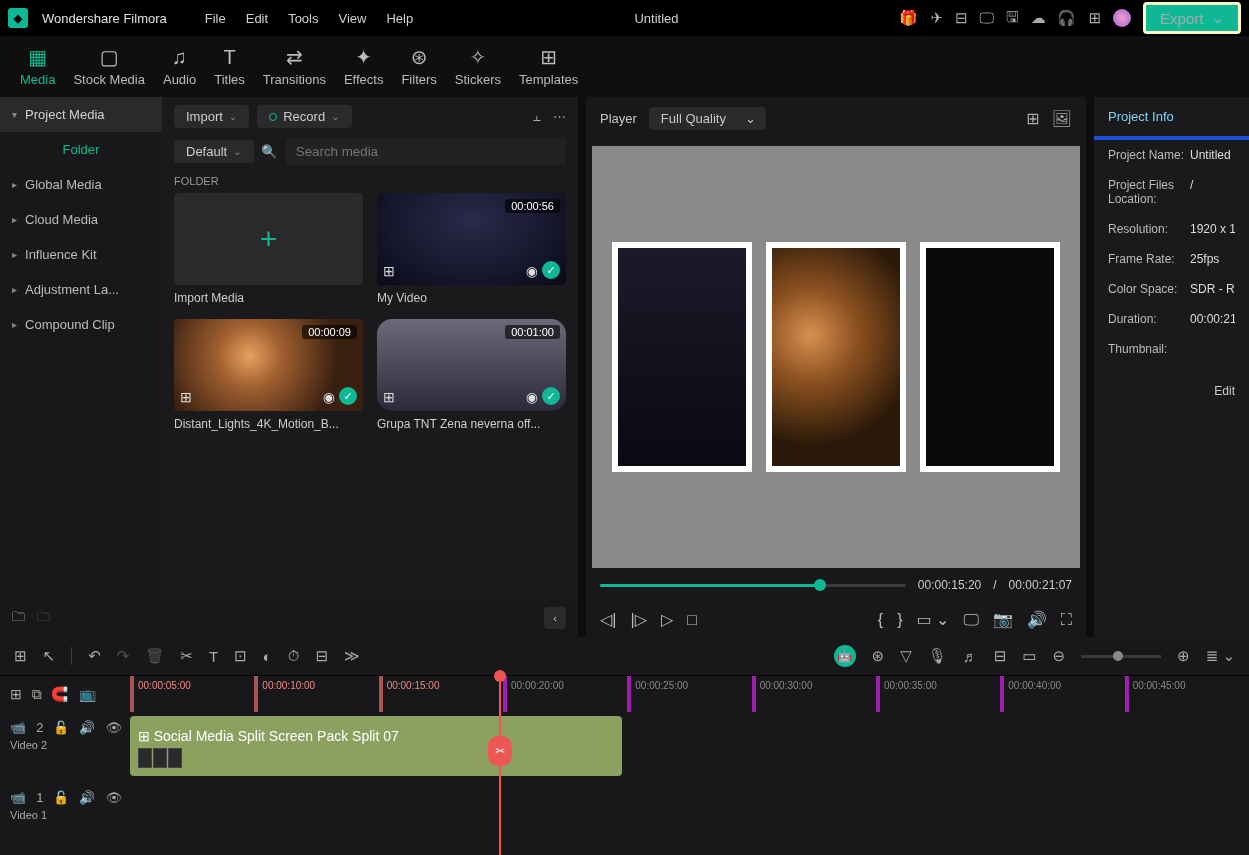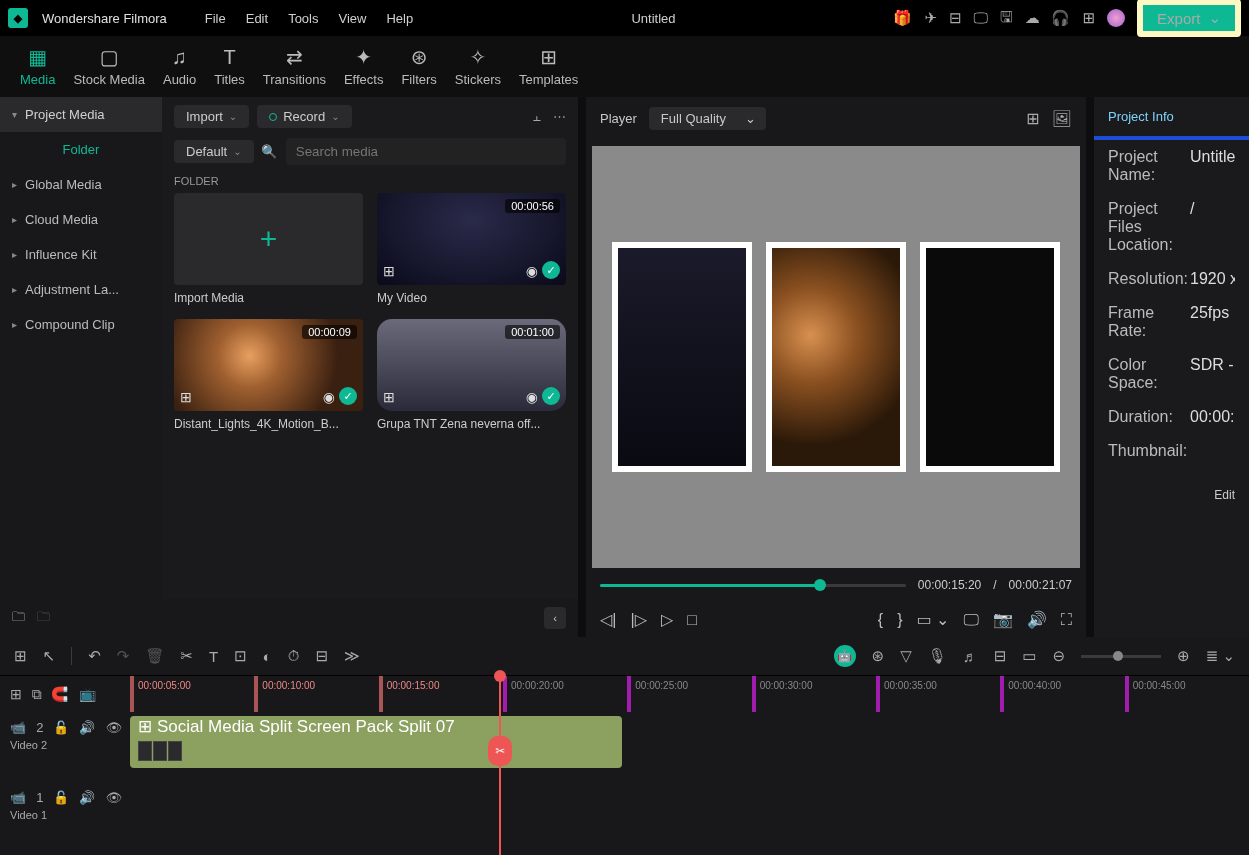--- a/index.html
+++ b/index.html
@@ -7,21 +7,21 @@
 
 
 .titlebar { height: 36px; background: #000; display: flex; align-items: center; padding: 0 8px; gap: 14px; }
 .logo { width: 20px; height: 20px; background: #0fb894; border-radius: 3px; display: flex; align-items: center; justify-content: center; color: #000; font-weight: bold; font-size: 11px; }
 .app-title { font-size: 13px; color: #e0e0e0; }
 .menu { display: flex; gap: 20px; margin-left: 24px; }
 .menu span { font-size: 13px; color: #d0d0d0; cursor: pointer; }
 .titlebar-center { flex: 1; text-align: center; color: #d0d0d0; }
 .titlebar-right { display: flex; gap: 12px; align-items: center; }
 .titlebar-right span { color: #aaa; font-size: 15px; }
-.export-btn { background: #0fb894; color: #111; padding: 4px 14px; border-radius: 4px; border: 6px solid #fef9c3; font-size: 13px; display: flex; align-items: center; gap: 8px; cursor: pointer; }
+.export-btn { background: #0fb894; color: #111; padding: 4px 14px; border-radius: 4px; border: 3px solid #fef9c3; font-size: 13px; display: flex; align-items: center; gap: 8px; cursor: pointer; }
 .avatar { width: 18px; height: 18px; border-radius: 50%; background: radial-gradient(circle, #f0a0d0, #a060d0); }
 
 
 .main { display: flex; height: 540px; }
 .left-panel { width: 578px; background: #1a1a1c; display: flex; flex-direction: column; }
 .preview-panel { flex: 1; background: #18181a; margin-left: 8px; display: flex; flex-direction: column; }
 .info-panel { width: 155px; background: #1a1a1c; margin-left: 8px; }
 
 
 .top-tabs { display: flex; gap: 18px; padding: 10px 20px; background: #0f0f10; }
@@ -76,21 +76,21 @@
 .progress-bar { flex: 1; height: 3px; background: #3a3a3d; position: relative; border-radius: 2px; }
 .progress-fill { position: absolute; left: 0; top: 0; height: 100%; width: 72%; background: #0fb894; border-radius: 2px; }
 .progress-thumb { position: absolute; left: 72%; top: -5px; width: 12px; height: 12px; background: #0fb894; border-radius: 50%; transform: translateX(-50%); }
 .time-display { font-size: 12px; color: #ccc; }
 
 .controls-row { display: flex; align-items: center; gap: 14px; padding: 8px 14px; color: #bbb; font-size: 16px; }
 .controls-right { margin-left: auto; display: flex; gap: 14px; align-items: center; }
 
 
 .info-header { color: #7dd3fc; padding: 12px 14px; border-bottom: 4px solid #1d4ed8; font-size: 13px; }
-.info-item { display: flex; padding: 8px 14px; font-size: 16px; }
+.info-item { display: flex; padding: 8px 14px; font-size: 12px; }
 .info-label { color: #bbb; width: 82px; }
 .info-value { color: #ddd; flex: 1; white-space: nowrap; overflow: hidden; }
 .info-edit { margin: 20px 14px; text-align: right; color: #ccc; font-size: 12px; }
 
 
 .timeline { background: #18181a; height: 279px; }
 .timeline-toolbar { display: flex; align-items: center; gap: 16px; padding: 8px 14px; color: #aaa; font-size: 15px; border-bottom: 1px solid #000; }
 .tl-sep { width: 1px; height: 18px; background: #3a3a3d; }
 .zoom-slider { width: 80px; height: 3px; background: #3a3a3d; position: relative; }
 .zoom-thumb { position: absolute; left: 40%; top: -4px; width: 10px; height: 10px; background: #888; border-radius: 50%; }
@@ -103,21 +103,21 @@
 .ruler-mark { flex: 1; border-left: 4px solid #a21caf; font-size: 10px; color: #888; padding: 4px 4px 0; position: relative; }
 .ruler-mark.pink { color: #e88; border-color: #a55; }
 .playhead { position: absolute; left: 33%; top: 0; bottom: -200px; width: 2px; background: #e55; z-index: 5; }
 .playhead::before { content: ''; position: absolute; top: -6px; left: -5px; width: 12px; height: 12px; background: #e55; border-radius: 50%; }
 .playhead-scissor { position: absolute; top: 60px; left: -11px; width: 24px; height: 30px; background: #e55; border-radius: 10px; display: flex; align-items: center; justify-content: center; color: #fff; font-size: 12px; }
 
 .track-row { display: flex; height: 70px; }
 .track-head { width: 130px; padding: 8px 10px; color: #aaa; font-size: 11px; }
 .track-head-icons { display: flex; gap: 10px; font-size: 13px; margin-bottom: 4px; align-items: center; }
 .track-body { flex: 1; position: relative; background: #18181a; }
-.clip { position: absolute; top: 4px; left: 0; width: 44%; height: 52px; background: #8ca060; border-radius: 4px; padding: 0 8px; font-size: 17px; color: #fff; }
+.clip { position: absolute; top: 4px; left: 0; width: 44%; height: 60px; background: #8ca060; border-radius: 4px; padding: 12px 8px; font-size: 14px; color: #fff; }
 .clip-thumbs { display: flex; gap: 1px; margin-top: 4px; }
 .clip-thumb { width: 14px; height: 20px; background: #2a2a2d; border: 1px solid #444; }
 
 
 .thumb-planet { background: radial-gradient(ellipse at 50% 30%, #2a2a4a, #0a0a1a); }
 .thumb-bokeh { background: radial-gradient(circle at 40% 40%, #e8a060 0%, #a06030 25%, #3a2010 70%); }
 .thumb-city { background: linear-gradient(180deg, #6a6a7a, #2a2a3a); border-radius: 15px; }
 </style>
 </head>
 <body>

